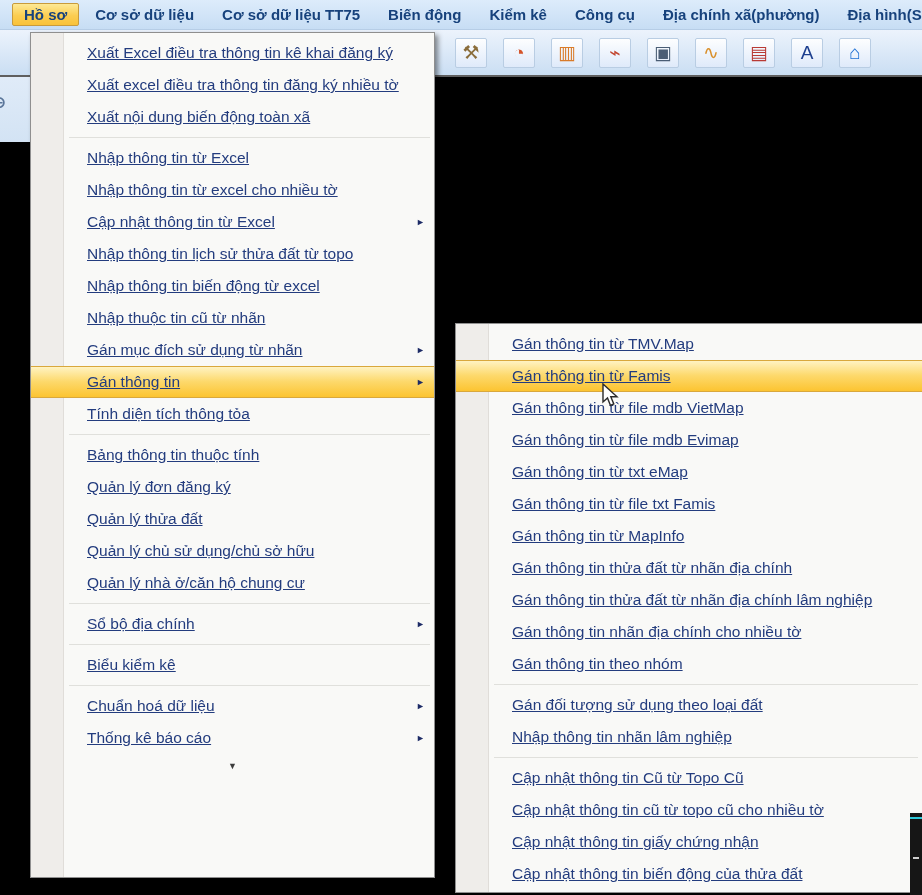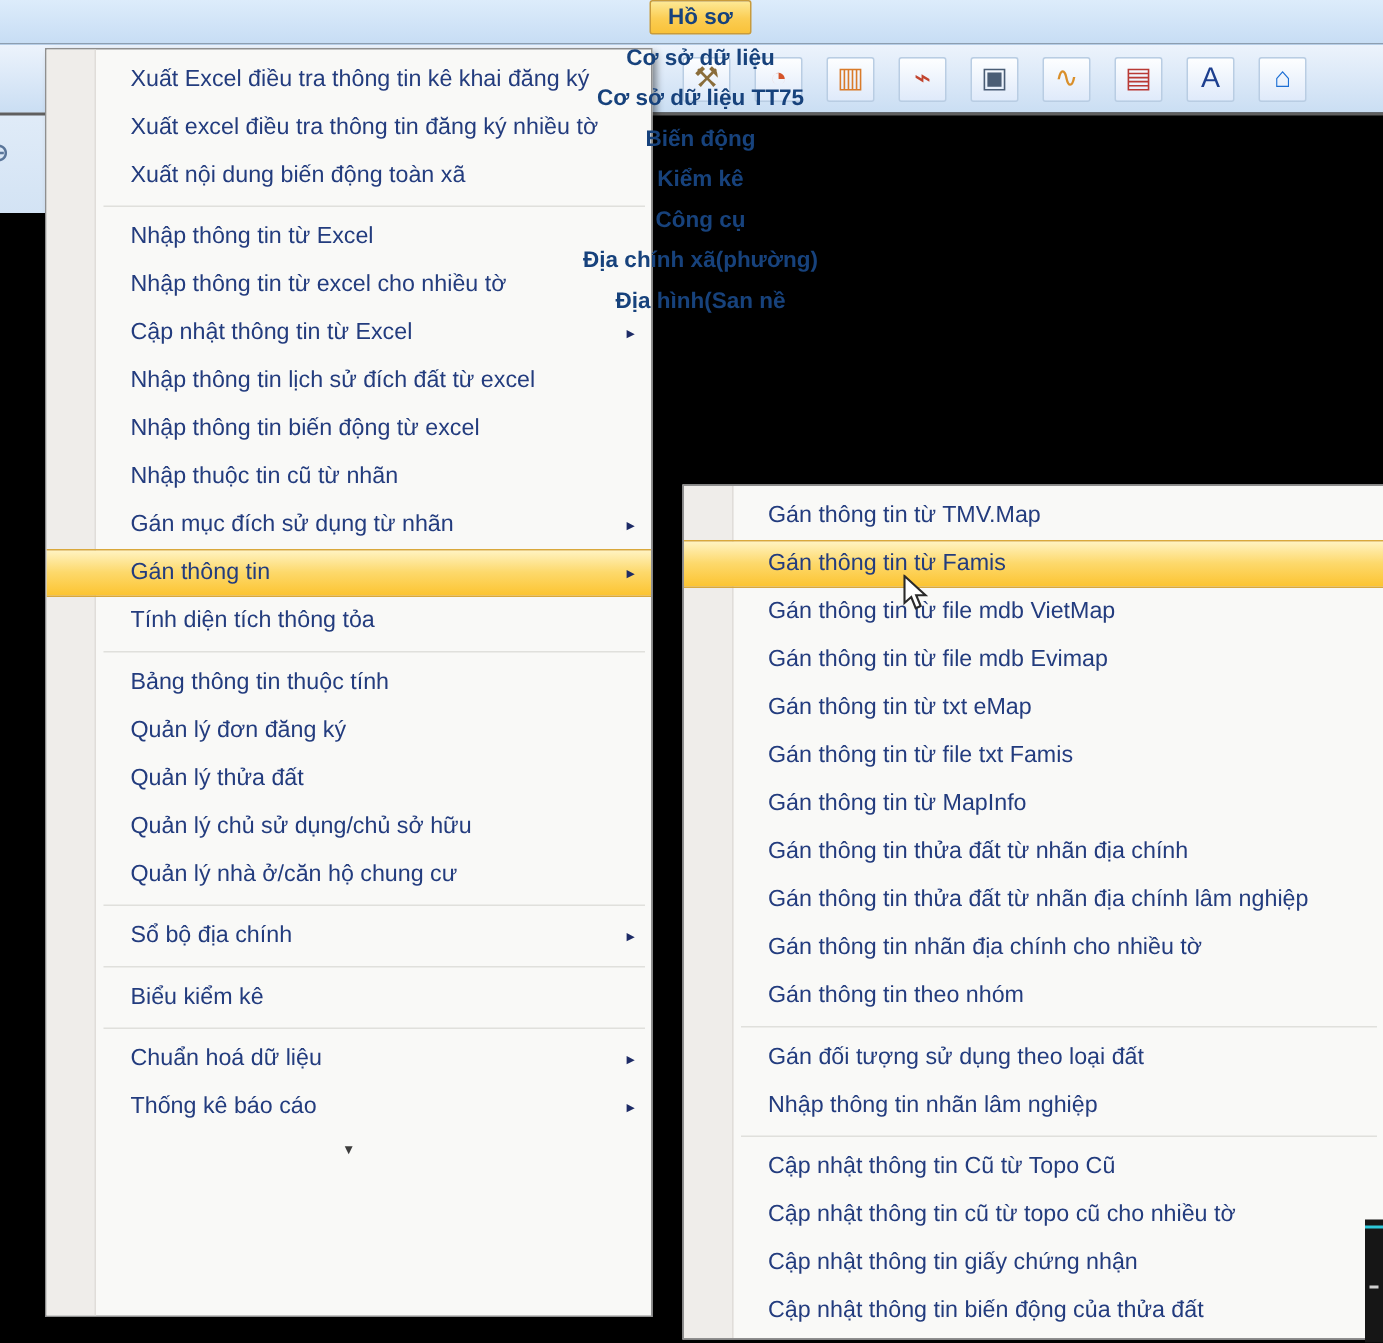--- a/index.html
+++ b/index.html
@@ -8,21 +8,20 @@
     font-family:"Liberation Sans","DejaVu Sans",sans-serif;
     background:#000;
   }
   
   .menubar{
     position:absolute;top:0;left:0;width:922px;height:30px;
     background:linear-gradient(#ddecfb,#c7ddf4);
     display:flex;align-items:center;gap:4px;
     padding-left:12px;box-sizing:border-box;z-index:30;
     border-bottom:1px solid #b6cde6;
-    flex-direction:column;
   }
   .mb-item{
     padding:3px 12px;font-size:15px;font-weight:600;color:#17427c;
     white-space:nowrap;flex:0 0 auto;
   }
   .mb-item.active{
     background:linear-gradient(#fde996,#fbcd52 55%,#f9c23a);
     border:1px solid #c89b3c;border-radius:2px;padding:2px 11px;
   }
   
@@ -64,21 +63,21 @@
     box-shadow:3px 3px 5px rgba(0,0,0,.45);box-sizing:border-box;
   }
   .popup .gutter{
     position:absolute;top:0;left:0;width:32px;height:100%;
     background:#efedea;border-right:1px solid #e0ddd9;
   }
   .menu-list{position:relative;padding:4px 0;}
   .menu-item{
     position:relative;height:32px;display:flex;align-items:center;
     padding:0 12px 0 56px;font-size:15.5px;font-weight:500;color:#233c7e;
-    white-space:nowrap;overflow:hidden;
+    white-space:nowrap;overflow:hidden;text-decoration:underline;
   }
   .menu-item.hl{
     background:linear-gradient(#fff3c2,#fdd96c 48%,#fcc431);
     border-top:1px solid #d9a83c;border-bottom:1px solid #d9a83c;
     height:30px;
   }
   .mi-arrow{
     position:absolute;right:9px;top:50%;transform:translateY(-50%);
     font-size:9px;color:#1d2b66;
   }
@@ -145,21 +144,21 @@
         <span class="mi-label">Nhập thông tin từ Excel</span>
       </div>
       <div class="menu-item">
         <span class="mi-label">Nhập thông tin từ excel cho nhiều tờ</span>
       </div>
       <div class="menu-item">
         <span class="mi-label">Cập nhật thông tin từ Excel</span>
         <span class="mi-arrow">►</span>
       </div>
       <div class="menu-item">
-        <span class="mi-label">Nhập thông tin lịch sử đích đất từ excel</span>
+        <span class="mi-label">Nhập thông tin lịch sử thửa đất từ topo</span>
       </div>
       <div class="menu-item">
         <span class="mi-label">Nhập thông tin biến động từ excel</span>
       </div>
       <div class="menu-item">
         <span class="mi-label">Nhập thuộc tin cũ từ nhãn</span>
       </div>
       <div class="menu-item">
         <span class="mi-label">Gán mục đích sử dụng từ nhãn</span>
         <span class="mi-arrow">►</span>

